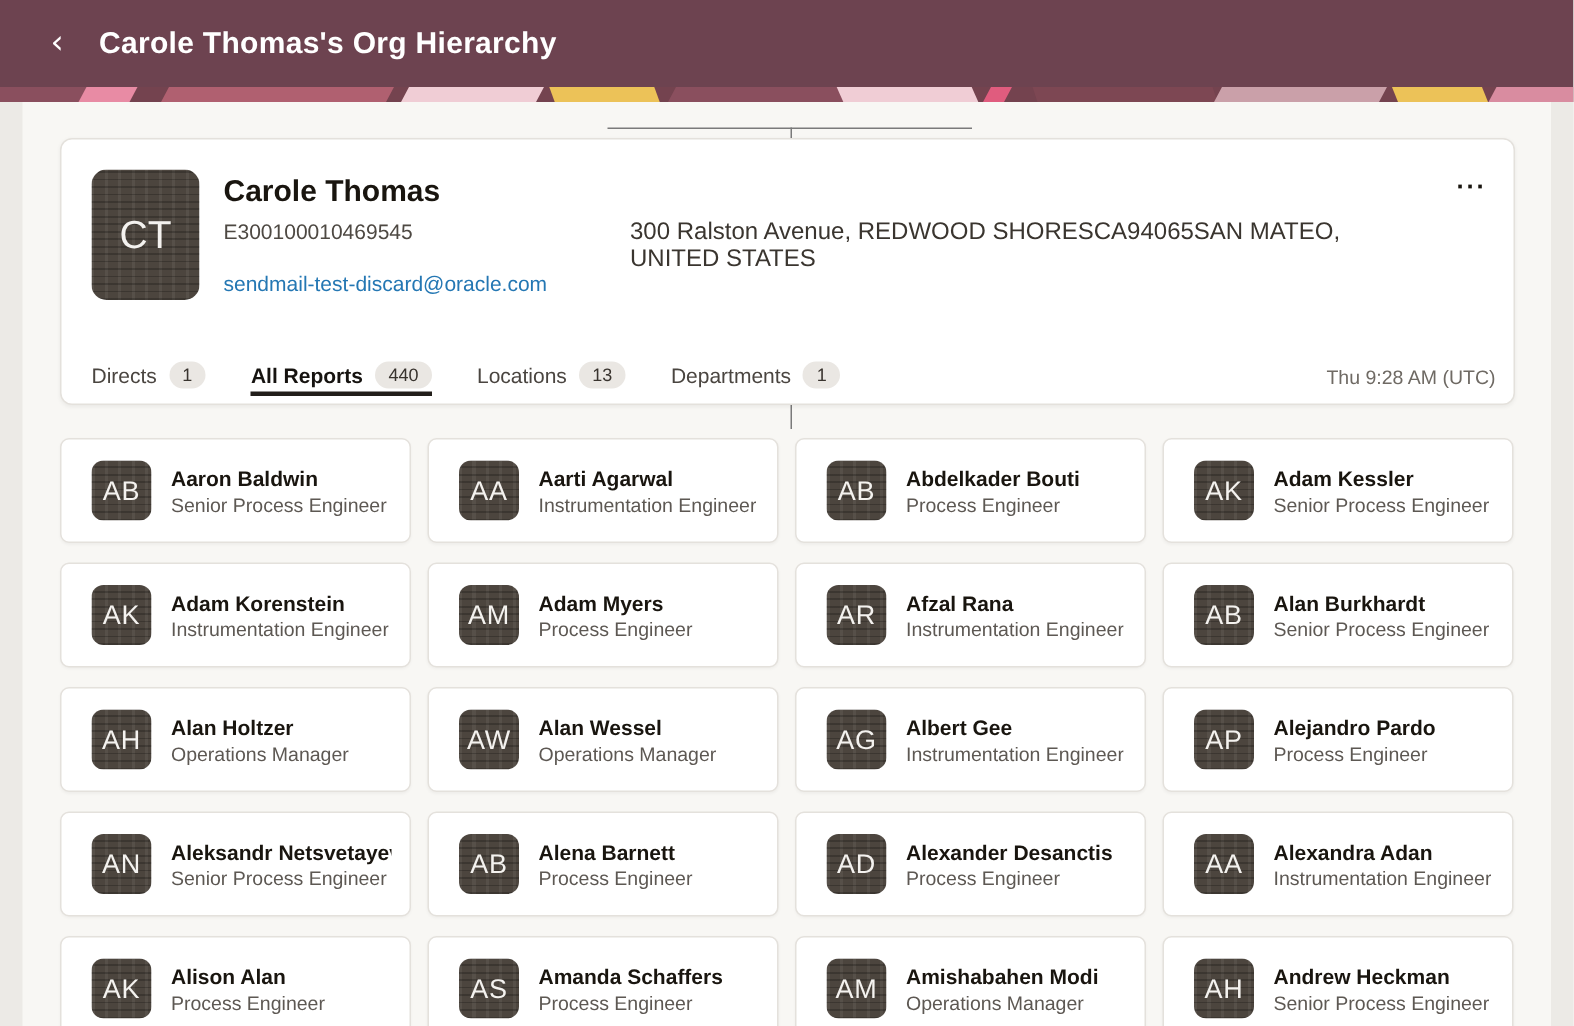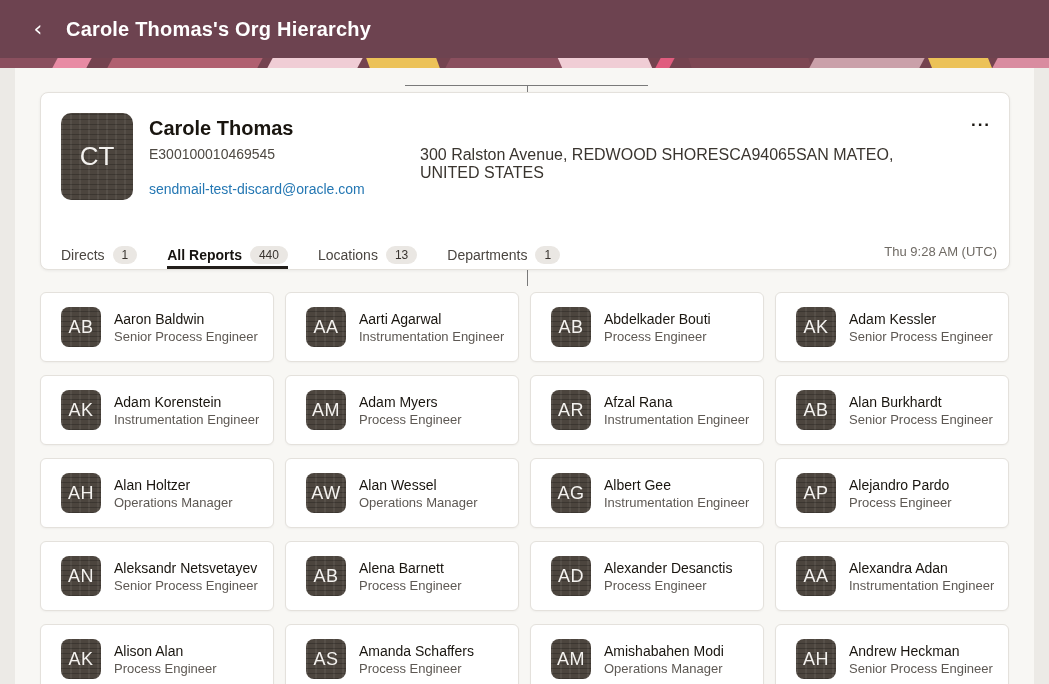--- a/index.html
+++ b/index.html
@@ -81,21 +81,21 @@
     color:#2477b3; text-decoration:none; cursor:pointer;
   }
   .more-btn {
     position:absolute; right:18px; top:22px; border:none; background:transparent;
     font-size:17px; font-weight:bold; color:#19150f; letter-spacing:1px; cursor:pointer;
   }
 
   
   .tabs {
     position:absolute; left:20px; right:20px; bottom:0; height:34px;
-    display:flex; align-items:flex-end; gap:30px;
+    display:flex; align-items:center; gap:30px;
   }
   .tab {
     display:flex; align-items:center; gap:8px; cursor:pointer;
     border-bottom:3px solid transparent; padding-bottom:2px;
   }
   .tab .tab-label { font-size:14px; color:#4a4540; }
   .tab.active { border-bottom-color:#221e1a; }
   .tab.active .tab-label { color:#161310; font-weight:bold; }
   .tab-count {
     background:#eae7e3; color:#39342f; border-radius:999px;
@@ -115,21 +115,21 @@
     width:234px; height:70px; background:#ffffff;
     border:1px solid #e4e1dc; border-radius:6px;
     display:flex; align-items:center; padding:0 12px 0 20px;
     box-shadow:0 1px 2px rgba(0,0,0,.04); cursor:pointer;
   }
   .emp-avatar {
     width:40px; height:40px; border-radius:8px; font-size:18px;
     flex:0 0 40px; letter-spacing:.5px;
   }
   .emp-text { margin-left:13px; overflow:hidden; }
-  .emp-name  { font-size:14px; font-weight:normal; color:#19150f; white-space:nowrap; }
+  .emp-name  { font-size:14px; font-weight:bold; color:#19150f; white-space:nowrap; }
   .emp-title { font-size:13px; color:#5d5853; margin-top:2px; white-space:nowrap; }
 </style>
 </head>
 <body>
 
 <header class="appbar">
   <button class="back-btn">‹</button>
   <div class="appbar-title">Carole Thomas's Org Hierarchy</div>
 </header>
 

